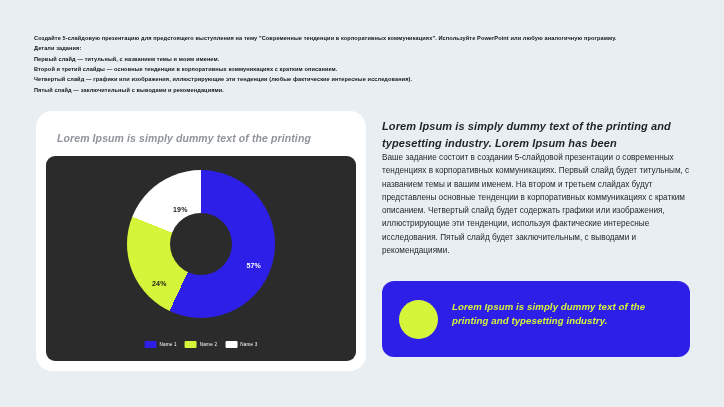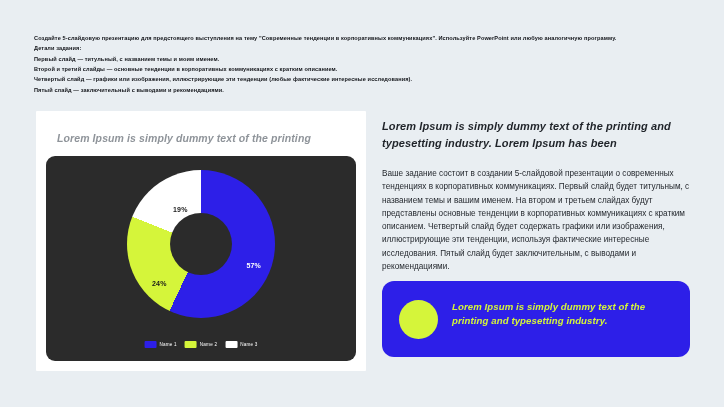--- a/index.html
+++ b/index.html
@@ -37,21 +37,21 @@
   }
 
   
   .slide-card {
     position: absolute;
     left: 36px;
     top: 111px;
     width: 330px;
     height: 260px;
     background: #ffffff;
-    border-radius: 1px;
+    border-radius: 16px;
   }
   .slide-title {
     position: absolute;
     left: 21px;
     top: 21px;
     width: 290px;
     font-size: 10.5px;
     font-weight: bold;
     font-style: italic;
     color: #8f949a;
@@ -138,21 +138,20 @@
   .right-heading {
     font-size: 11px;
     font-weight: bold;
     font-style: italic;
     color: #1f2329;
     line-height: 1.5;
     letter-spacing: 0.1px;
     padding-left: 4px;
   }
   .right-body {
-    margin-top: 16px;
     font-size: 8.2px;
     line-height: 1.62;
     color: #1f2329;
     padding-left: 4px;
   }
 
   
   .callout {
     position: absolute;
     left: 382px;

